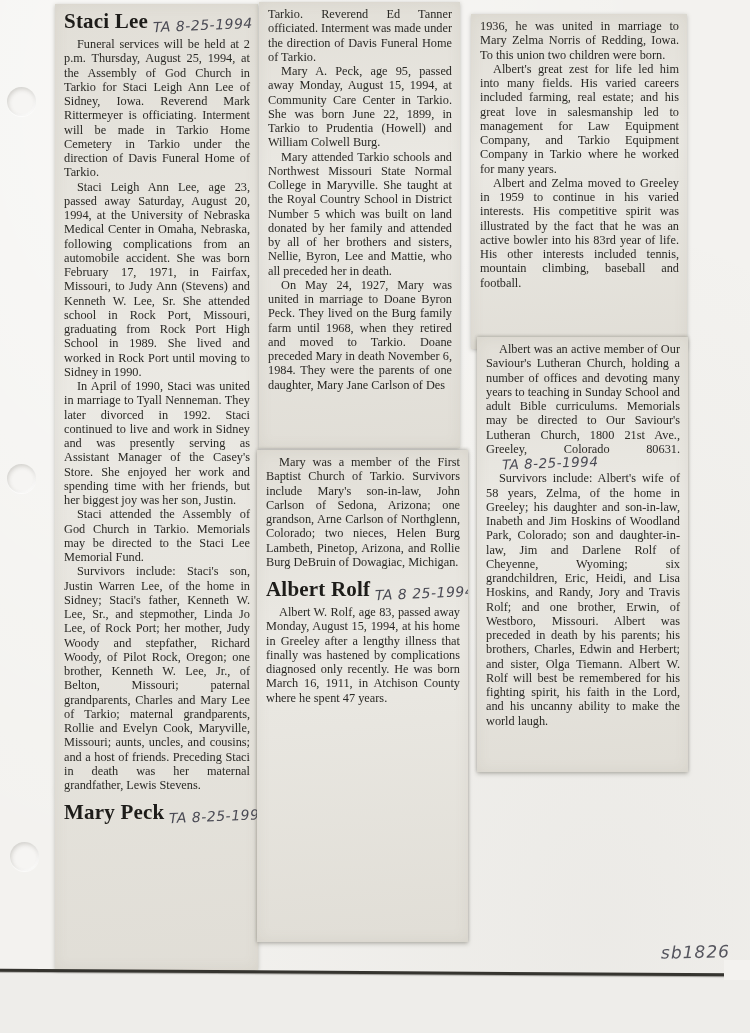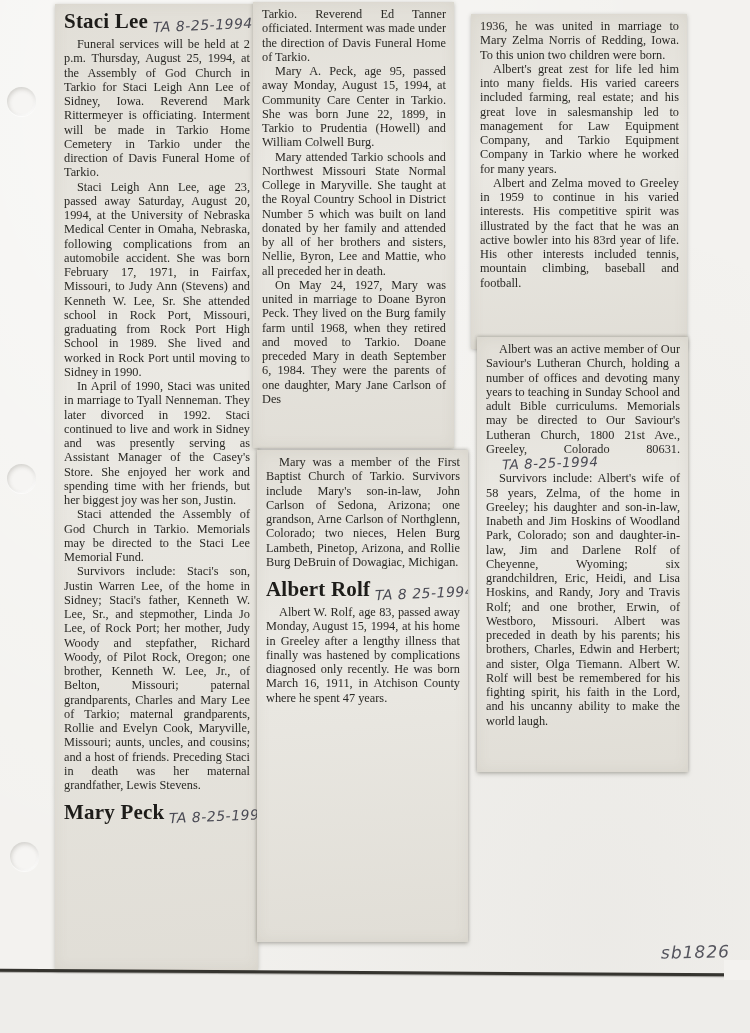--- a/index.html
+++ b/index.html
@@ -26,21 +26,21 @@
     position:absolute;box-sizing:border-box;
     background:
       linear-gradient(175deg, rgba(160,150,130,0.10), rgba(255,255,255,0.08) 40%, rgba(150,140,120,0.10)),
       #e9e7e1;
     box-shadow: 0 1px 4px rgba(90,85,75,0.35), inset 0 0 14px rgba(130,120,100,0.10);
     color:#29282494;color:#2a2925;
     font-size:12.3px;line-height:14.25px;text-align:justify;
     padding:5px 8px 4px 9px;overflow:hidden;
   }
   .clip-left   {left:55px; top:4px;   width:203px;height:966px;}
-  .clip-mid-a  {left:253px;top:2px;   width:201px;height:446px;}
+  .clip-mid-a  {left:259px;top:2px;   width:201px;height:446px;}
   .clip-mid-b  {left:257px;top:450px; width:211px;height:492px; box-shadow:0 -1px 3px rgba(90,85,75,0.3), 0 2px 4px rgba(90,85,75,0.35), inset 0 0 14px rgba(130,120,100,0.10);}
   .clip-right-a{left:471px;top:2px;   width:216px;height:335px;margin-top:12px;}
   .clip-right-b{left:477px;top:337px; width:211px;height:435px; box-shadow:0 -1px 3px rgba(90,85,75,0.3), 0 2px 4px rgba(90,85,75,0.35), inset 0 0 14px rgba(130,120,100,0.10);}
 
   .obit-para{margin:0;}
   .obit-para.indent{text-indent:13px;}
   .obit-heading{
     margin:1px 0 2px 0;font-size:21px;line-height:23px;font-weight:bold;color:#1d1c19;
     letter-spacing:0.2px;white-space:nowrap;text-align:left;
   }
@@ -97,21 +97,21 @@
       <p class="obit-para indent">Staci Leigh Ann Lee, age 23, passed away Saturday, August 20, 1994, at the University of Nebraska Medical Center in Omaha, Nebraska, following complications from an automobile accident. She was born February 17, 1971, in Fairfax, Missouri, to Judy Ann (Stevens) and Kenneth W. Lee, Sr. She attended school in Rock Port, Missouri, graduating from Rock Port High School in 1989. She lived and worked in Rock Port until moving to Sidney in 1990.</p>
       <p class="obit-para indent">In April of 1990, Staci was united in marriage to Tyall Nenneman. They later divorced in 1992. Staci continued to live and work in Sidney and was presently serving as Assistant Manager of the Casey's Store. She enjoyed her work and spending time with her friends, but her biggest joy was her son, Justin.</p>
       <p class="obit-para indent">Staci attended the Assembly of God Church in Tarkio. Memorials may be directed to the Staci Lee Memorial Fund.</p>
       <p class="obit-para indent">Survivors include: Staci's son, Justin Warren Lee, of the home in Sidney; Staci's father, Kenneth W. Lee, Sr., and stepmother, Linda Jo Lee, of Rock Port; her mother, Judy Woody and stepfather, Richard Woody, of Pilot Rock, Oregon; one brother, Kenneth W. Lee, Jr., of Belton, Missouri; paternal grandparents, Charles and Mary Lee of Tarkio; maternal grandparents, Rollie and Evelyn Cook, Maryville, Missouri; aunts, uncles, and cousins; and a host of friends. Preceding Staci in death was her maternal grandfather, Lewis Stevens.</p>
       <h2 class="obit-heading"><span>Mary Peck</span><span class="handwriting heading-note">TA 8-25-1994</span></h2>
     </div>
   <div class="clipping clip-mid-a">
       <p class="obit-para">Tarkio. Reverend Ed Tanner officiated. Interment was made under the direction of Davis Funeral Home of Tarkio.</p>
       <p class="obit-para indent">Mary A. Peck, age 95, passed away Monday, August 15, 1994, at Community Care Center in Tarkio. She was born June 22, 1899, in Tarkio to Prudentia (Howell) and William Colwell Burg.</p>
       <p class="obit-para indent">Mary attended Tarkio schools and Northwest Missouri State Normal College in Maryville. She taught at the Royal Country School in District Number 5 which was built on land donated by her family and attended by all of her brothers and sisters, Nellie, Byron, Lee and Mattie, who all preceded her in death.</p>
-      <p class="obit-para indent">On May 24, 1927, Mary was united in marriage to Doane Byron Peck. They lived on the Burg family farm until 1968, when they retired and moved to Tarkio. Doane preceded Mary in death September 6, 1984. They were the parents of one daughter, Mary Jane Carlson of Des</p>
+      <p class="obit-para indent">On May 24, 1927, Mary was united in marriage to Doane Byron Peck. They lived on the Burg family farm until 1968, when they retired and moved to Tarkio. Doane preceded Mary in death November 6, 1984. They were the parents of one daughter, Mary Jane Carlson of Des</p>
     </div>
   <div class="clipping clip-mid-b">
       <p class="obit-para indent">Mary was a member of the First Baptist Church of Tarkio. Survivors include Mary's son-in-law, John Carlson of Sedona, Arizona; one grandson, Arne Carlson of Northglenn, Colorado; two nieces, Helen Burg Lambeth, Pinetop, Arizona, and Rollie Burg DeBruin of Dowagiac, Michigan.</p>
       <h2 class="obit-heading"><span>Albert Rolf</span><span class="handwriting heading-note">TA 8 25-1994</span></h2>
       <p class="obit-para indent">Albert W. Rolf, age 83, passed away Monday, August 15, 1994, at his home in Greeley after a lengthy illness that finally was hastened by complications diagnosed only recently. He was born March 16, 1911, in Atchison County where he spent 47 years.</p>
     </div>
   <div class="clipping clip-right-a">
       <p class="obit-para">1936, he was united in marriage to Mary Zelma Norris of Redding, Iowa. To this union two children were born.</p>
       <p class="obit-para indent">Albert's great zest for life led him into many fields. His varied careers included farming, real estate; and his great love in salesmanship led to management for Law Equipment Company, and Tarkio Equipment Company in Tarkio where he worked for many years.</p>
       <p class="obit-para indent">Albert and Zelma moved to Greeley in 1959 to continue in his varied interests. His competitive spirit was illustrated by the fact that he was an active bowler into his 83rd year of life. His other interests included tennis, mountain climbing, baseball and football.</p>

